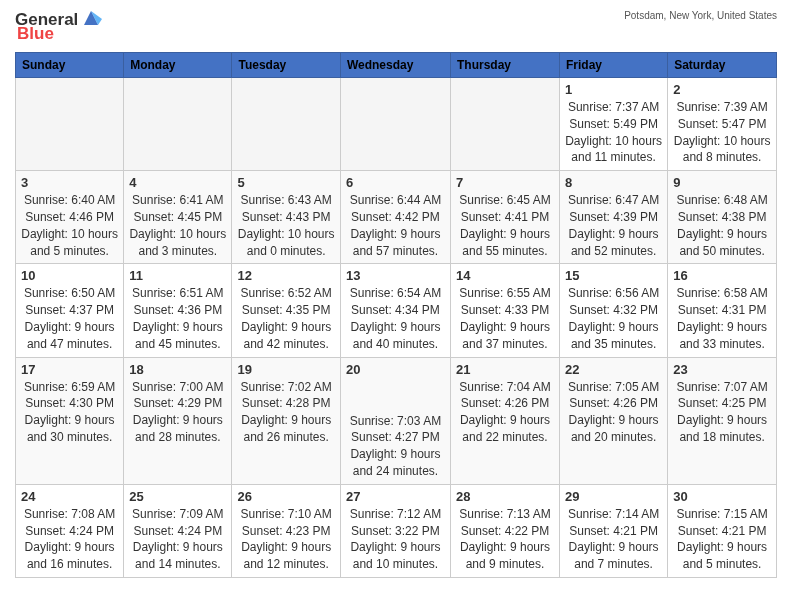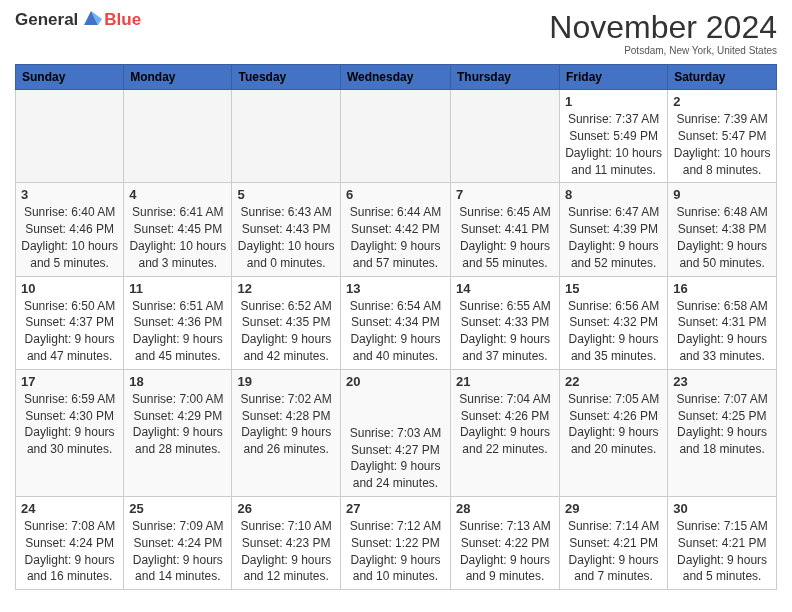--- a/index.html
+++ b/index.html
@@ -47,33 +47,32 @@
     .day-info { font-size: 12px; line-height: 1.4; color: #333; text-align: center; }
     
     .calendar tr:nth-child(even) td:not(.empty) { background: #f9f9f9; }
   </style>
 </head>
 <body>
 
 <div class="page">
   <div class="header">
     <div class="logo">
-      <div style="display:flex; flex-direction:row; align-items:flex-end;">
+      <div style="display:flex; flex-direction:column; align-items:flex-start;">
         <div style="display:flex; align-items:center;">
           <span class="logo-general" style="font-size:17px; font-weight:bold;">General</span>
           <svg width="22" height="22" viewBox="0 0 22 22" style="margin-left:2px; margin-top:-4px;">
             <polygon points="4,18 11,4 18,18" fill="#4472C4"></polygon>
             <polygon points="11,4 18,18 22,12" fill="#2196F3" opacity="0.7"></polygon>
           </svg>
         </div>
         <span class="logo-blue" style="font-size:17px; font-weight:bold; color:#ef4444; margin-top:-6px; margin-left:2px;">Blue</span>
       </div>
     </div>
     <div class="title-block">
-      <div class="month-title">November 2024</div>
       <div class="location">Potsdam, New York, United States</div>
     </div>
   </div>
 
   <table class="calendar">
     <thead>
       <tr>
       <th>Sunday</th>
           <th>Monday</th>
           <th>Tuesday</th>
@@ -250,21 +249,21 @@
           </td>
           <td>
             <div class="day-num">26</div>
             <div class="day-info" style="white-space: pre-line;">Sunrise: 7:10 AM
 Sunset: 4:23 PM
 Daylight: 9 hours and 12 minutes.</div>
           </td>
           <td>
             <div class="day-num">27</div>
             <div class="day-info" style="white-space: pre-line;">Sunrise: 7:12 AM
-Sunset: 1:22 PM
+Sunset: 3:22 PM
 Daylight: 9 hours and 10 minutes.</div>
           </td>
           <td>
             <div class="day-num">28</div>
             <div class="day-info" style="white-space: pre-line;">Sunrise: 7:13 AM
 Sunset: 4:22 PM
 Daylight: 9 hours and 9 minutes.</div>
           </td>
           <td>
             <div class="day-num">29</div>

